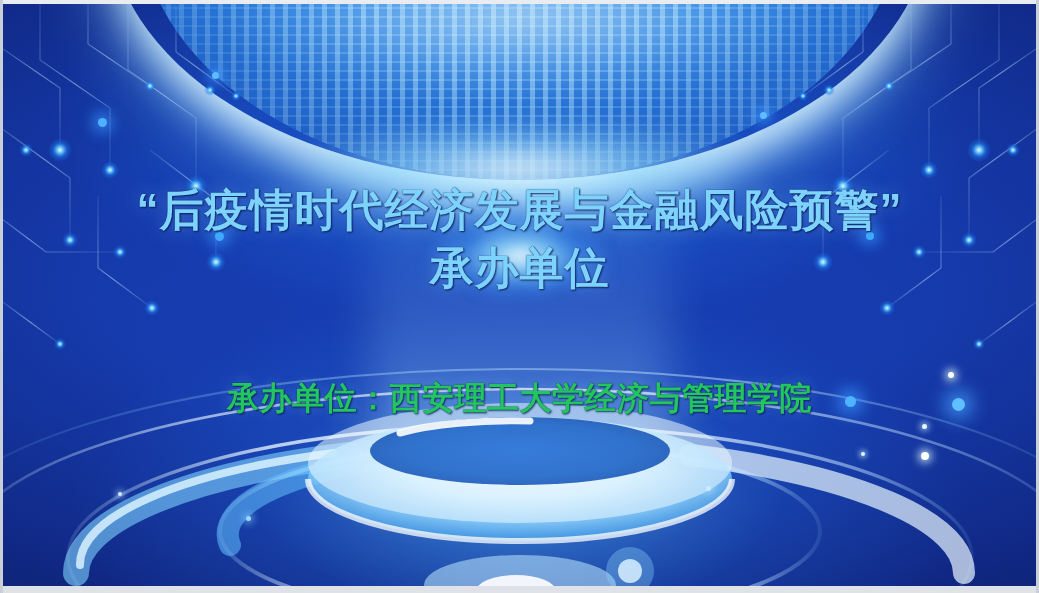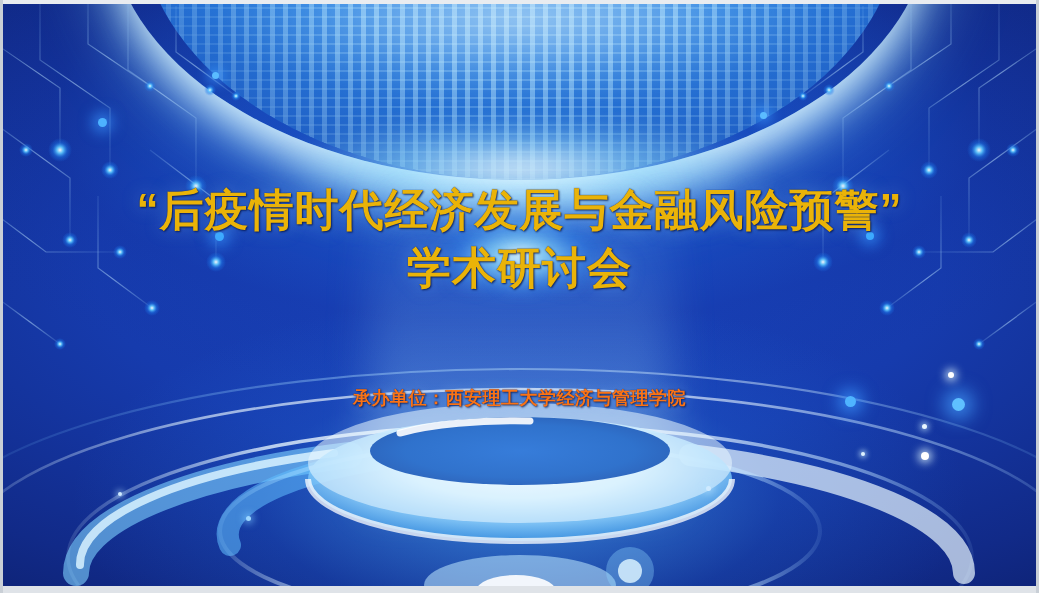--- a/index.html
+++ b/index.html
@@ -175,44 +175,44 @@
   
   .title-block {
     position: absolute;
     left: 0;
     right: 0;
     top: 181px;
     text-align: center;
     z-index: 40;
   }
   .title-line {
-    color: #eab308;
+    color: #7dd3fc;
     font-weight: bold;
     font-size: 44px;
     line-height: 58px;
     letter-spacing: 1px;
     white-space: nowrap;
     text-shadow:
       0 0 1px rgba(10,30,90,0.9),
       1px 1px 2px rgba(8,24,80,0.85),
       0 0 18px rgba(150,215,255,0.35);
   }
 
   .subtitle-block {
     position: absolute;
     left: 0;
     right: 0;
     top: 382px;
     text-align: center;
     z-index: 40;
   }
   .subtitle-line {
-    color: #f97316;
+    color: #22c55e;
     font-weight: bold;
-    font-size: 18px;
+    font-size: 32px;
     line-height: 33px;
     letter-spacing: 0.5px;
     white-space: nowrap;
     text-shadow:
       0 0 1px rgba(10,30,90,0.9),
       1px 1px 2px rgba(8,24,80,0.8),
       0 0 14px rgba(150,215,255,0.30);
   }
 </style>
 </head>
@@ -428,21 +428,21 @@
   <div class="dot" style="left:866px; top:232px; width:8px; height:8px; background:#3aa8ff; box-shadow:0 0 13px 6px rgba(50,140,250,0.7);"></div>
   <div class="dot" style="left:760px; top:112px; width:7px; height:7px; background:#5bbcff; box-shadow:0 0 12px 5px rgba(60,150,255,0.65);"></div>
   <div class="dot" style="left:212px; top:72px; width:7px; height:7px; background:#5bbcff; box-shadow:0 0 12px 5px rgba(60,150,255,0.65);"></div>
   <div class="dot" style="left:98px; top:118px; width:9px; height:9px; background:#4db2ff; box-shadow:0 0 14px 6px rgba(60,150,255,0.7);"></div>
   <div class="dot" style="left:118px; top:492px; width:4px; height:4px; background:#cfeaff; box-shadow:0 0 6px 2px rgba(180,225,255,0.6);"></div>
   <div class="dot" style="left:246px; top:516px; width:5px; height:5px; background:#9fd8ff; box-shadow:0 0 7px 3px rgba(120,195,255,0.6);"></div>
   <div class="dot" style="left:706px; top:486px; width:5px; height:5px; background:#cfeaff; box-shadow:0 0 7px 3px rgba(180,225,255,0.6);"></div>
 
   <div class="title-block">
     <div class="title-line">“后疫情时代经济发展与金融风险预警”</div>
-    <div class="title-line">学术研讨会</div>
+    <div class="title-line">承办单位</div>
   </div>
 
   <div class="subtitle-block">
     <div class="subtitle-line">承办单位：西安理工大学经济与管理学院</div>
   </div>
 
   <div class="edge-strip top"></div>
   <div class="edge-strip bottom"></div>
   <div class="edge-strip left"></div>
   <div class="edge-strip right"></div>

